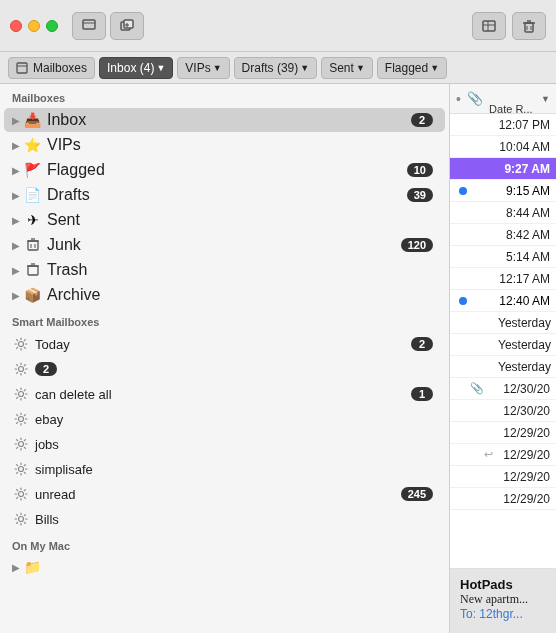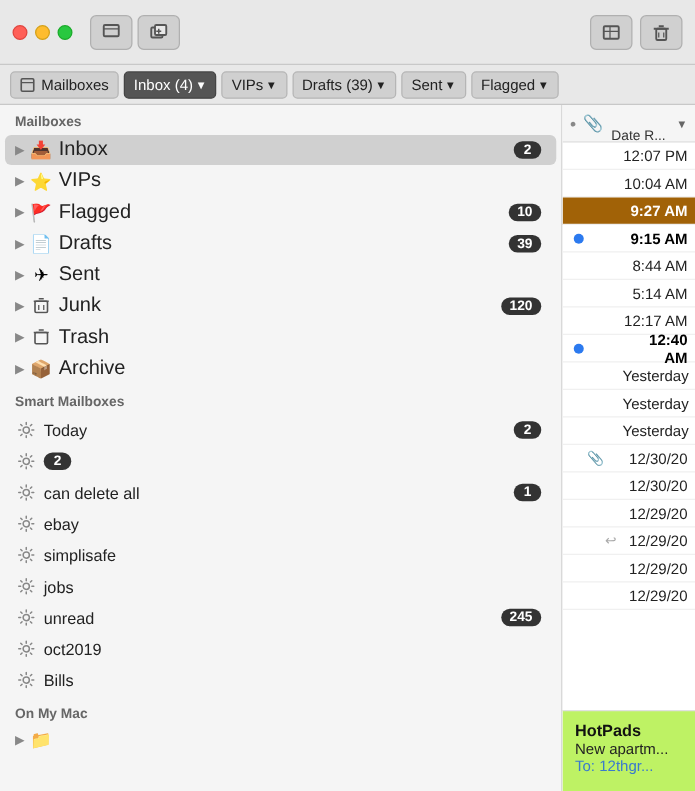--- a/index.html
+++ b/index.html
@@ -228,21 +228,21 @@
     }
     .email-row {
       display: flex;
       align-items: center;
       padding: 2px 6px;
       border-bottom: 1px solid #f0f0f0;
       height: 22px;
       cursor: pointer;
     }
     .email-row.selected {
-      background: #a16207;
+      background: #8b5cf6;
     }
     .email-row .indicator {
       width: 14px;
       flex-shrink: 0;
       display: flex;
       align-items: center;
       justify-content: center;
     }
     .blue-dot {
       width: 8px; height: 8px;
@@ -261,38 +261,39 @@
       color: #aaa;
       flex-shrink: 0;
     }
     .email-row .time {
       font-size: 12px;
       color: #222;
       flex: 1;
       text-align: right;
     }
     .email-row.selected .time { color: #fff; font-weight: 600; }
-    .email-row.bold .time { font-weight: 700; color: #000; }
+    .email-row.bold .time { font-weight: 400; color: #000; }
 
     
     .preview-pane {
       border-top: 1px solid #e0e0e0;
       padding: 8px 10px 6px 10px;
-      background: #bef264;
+      background: #e5e5e5;
       height: 65px;
       flex-shrink: 0;
     }
     .preview-sender {
       font-size: 13px;
       font-weight: 600;
       color: #111;
     }
     .preview-subject {
       font-size: 12px;
       color: #222;
+      font-family: Liberation Serif, serif;
     }
     .preview-to {
       font-size: 12px;
       color: #999;
     }
     .preview-to span {
       color: #3a7acd;
     }
   </style>
 </head>
@@ -483,52 +484,42 @@
     <span class="item-label">ebay</span>
 
   </div>
         <div class="smart-item">
     <span class="gear-icon">
       <svg width="14" height="14" viewBox="0 0 14 14" fill="none">
         <circle cx="7" cy="7" r="2.5" stroke="#888" stroke-width="1.2" fill="none"></circle>
         <path d="M7 1v1.5M7 11.5V13M1 7h1.5M11.5 7H13M2.6 2.6l1.05 1.05M10.35 10.35l1.05 1.05M11.4 2.6l-1.05 1.05M3.65 10.35l-1.05 1.05" stroke="#888" stroke-width="1.2" stroke-linecap="round"></path>
       </svg>
     </span>
+    <span class="item-label">jobs</span>
+
+  </div>
+        <div class="smart-item">
+    <span class="gear-icon">
+      <svg width="14" height="14" viewBox="0 0 14 14" fill="none">
+        <circle cx="7" cy="7" r="2.5" stroke="#888" stroke-width="1.2" fill="none"></circle>
+        <path d="M7 1v1.5M7 11.5V13M1 7h1.5M11.5 7H13M2.6 2.6l1.05 1.05M10.35 10.35l1.05 1.05M11.4 2.6l-1.05 1.05M3.65 10.35l-1.05 1.05" stroke="#888" stroke-width="1.2" stroke-linecap="round"></path>
+      </svg>
+    </span>
     <span class="item-label">simplisafe</span>
-
-  </div>
-        <div class="smart-item">
-    <span class="gear-icon">
-      <svg width="14" height="14" viewBox="0 0 14 14" fill="none">
-        <circle cx="7" cy="7" r="2.5" stroke="#888" stroke-width="1.2" fill="none"></circle>
-        <path d="M7 1v1.5M7 11.5V13M1 7h1.5M11.5 7H13M2.6 2.6l1.05 1.05M10.35 10.35l1.05 1.05M11.4 2.6l-1.05 1.05M3.65 10.35l-1.05 1.05" stroke="#888" stroke-width="1.2" stroke-linecap="round"></path>
-      </svg>
-    </span>
-    <span class="item-label">jobs</span>
 
   </div>
         <div class="smart-item">
     <span class="gear-icon">
       <svg width="14" height="14" viewBox="0 0 14 14" fill="none">
         <circle cx="7" cy="7" r="2.5" stroke="#888" stroke-width="1.2" fill="none"></circle>
         <path d="M7 1v1.5M7 11.5V13M1 7h1.5M11.5 7H13M2.6 2.6l1.05 1.05M10.35 10.35l1.05 1.05M11.4 2.6l-1.05 1.05M3.65 10.35l-1.05 1.05" stroke="#888" stroke-width="1.2" stroke-linecap="round"></path>
       </svg>
     </span>
     <span class="item-label">unread</span>
     <span class="badge">245</span>
-  </div>
-        <div class="smart-item">
-    <span class="gear-icon">
-      <svg width="14" height="14" viewBox="0 0 14 14" fill="none">
-        <circle cx="7" cy="7" r="2.5" stroke="#888" stroke-width="1.2" fill="none"></circle>
-        <path d="M7 1v1.5M7 11.5V13M1 7h1.5M11.5 7H13M2.6 2.6l1.05 1.05M10.35 10.35l1.05 1.05M11.4 2.6l-1.05 1.05M3.65 10.35l-1.05 1.05" stroke="#888" stroke-width="1.2" stroke-linecap="round"></path>
-      </svg>
-    </span>
-    <span class="item-label">oct2019</span>
-
   </div>
         <div class="smart-item">
     <span class="gear-icon">
       <svg width="14" height="14" viewBox="0 0 14 14" fill="none">
         <circle cx="7" cy="7" r="2.5" stroke="#888" stroke-width="1.2" fill="none"></circle>
         <path d="M7 1v1.5M7 11.5V13M1 7h1.5M11.5 7H13M2.6 2.6l1.05 1.05M10.35 10.35l1.05 1.05M11.4 2.6l-1.05 1.05M3.65 10.35l-1.05 1.05" stroke="#888" stroke-width="1.2" stroke-linecap="round"></path>
       </svg>
     </span>
     <span class="item-label">Bills</span>
 
@@ -574,20 +565,26 @@
           </div>
     <span class="clip"></span>
     <span class="reply-icon"></span>
     <span class="time">9:15 AM</span>
   </div>
         <div class="email-row">
     <div class="indicator"></div>
     <span class="clip"></span>
     <span class="reply-icon"></span>
     <span class="time">8:44 AM</span>
+  </div>
+        <div class="email-row">
+    <div class="indicator"></div>
+    <span class="clip"></span>
+    <span class="reply-icon"></span>
+    <span class="time">8:42 AM</span>
   </div>
         <div class="email-row">
     <div class="indicator"></div>
     <span class="clip"></span>
     <span class="reply-icon"></span>
     <span class="time">5:14 AM</span>
   </div>
         <div class="email-row">
     <div class="indicator"></div>
     <span class="clip"></span>

